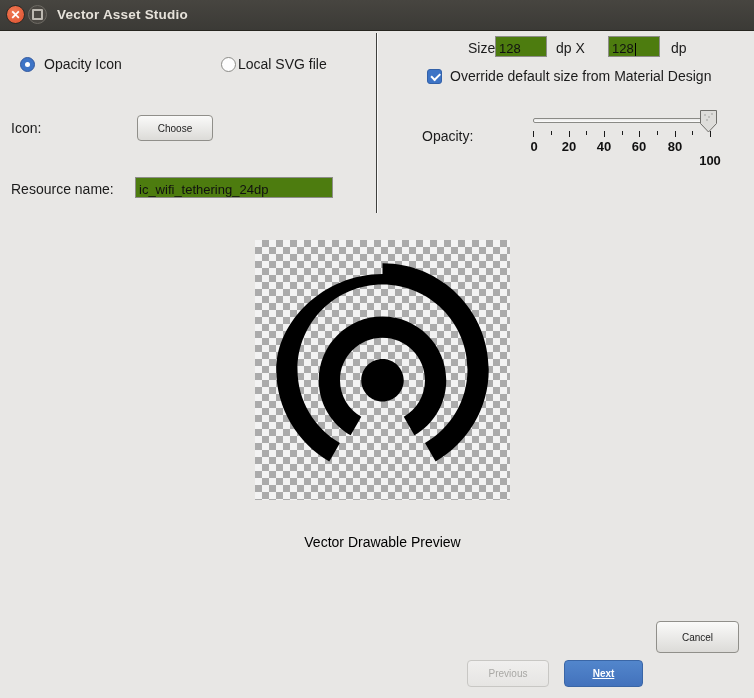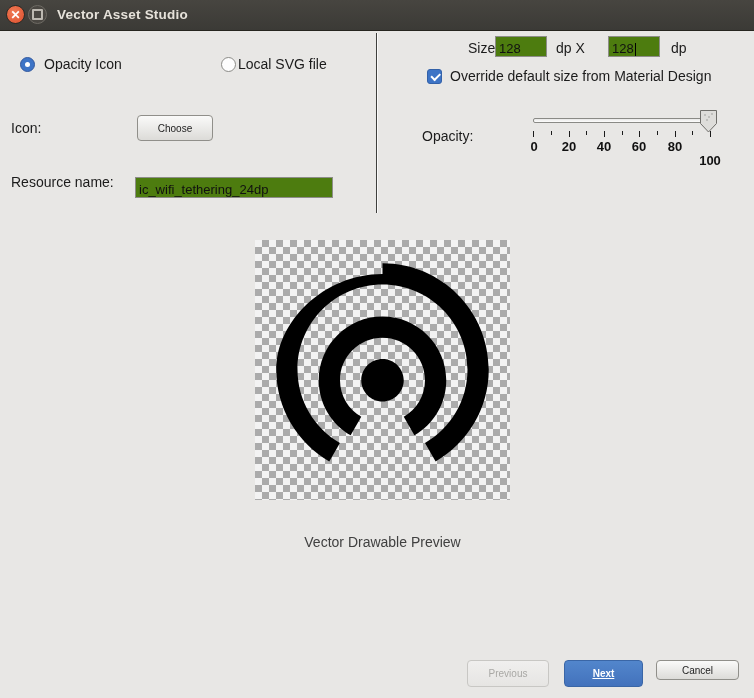--- a/index.html
+++ b/index.html
@@ -52,21 +52,21 @@
     background:linear-gradient(#E9E9E8,#FDFDFC);cursor:pointer;}
   .tick{position:absolute;width:1px;background:#1b1b1b;}
   .ticklabel{position:absolute;transform:translateX(-50%);font-size:13px;font-weight:bold;color:#111;}
 
   
   .checker{background-color:#F3F3F3;
     background-image:
       linear-gradient(45deg,#ABABAB 25%,transparent 25%,transparent 75%,#ABABAB 75%),
       linear-gradient(45deg,#ABABAB 25%,transparent 25%,transparent 75%,#ABABAB 75%);
     background-size:14px 14px;background-position:0 0,7px 7px;}
-  .caption{font-size:14px;color:#404040;text-align:center;}
+  .caption{font-size:14px;color:#000000;text-align:center;}
   .caret{width:1px;height:13px;background:#000;margin-left:1px;}
 </style>
 </head>
 <body>
 
 <div class="app">
 
   <div class="abs titlebar">
     <div class="winbtn close">
       <span>✕</span>
@@ -84,21 +84,21 @@
   <div class="abs" style="left:193px;top:56px;display:flex;align-items:center;gap:2px;padding-left:28px;">
     <span class="radio"></span>
     <span class="label">Local SVG file</span>
   </div>
 
   <div class="abs label" style="left:11px;top:120px;">Icon:</div>
   <div class="abs btn std" style="left:137px;top:115px;width:76px;height:26px;">
     <span>Choose</span>
   </div>
 
-  <div class="abs label" style="left:11px;top:174px;">Resource name:</div>
+  <div class="abs label" style="left:11px;top:181px;">Resource name:</div>
   <div class="abs field" style="left:135px;top:177px;width:198px;height:21px;">
     <span>ic_wifi_tethering_24dp</span>
   </div>
 
   <div class="abs divider" style="left:376px;top:33px;height:180px;"></div>
 
   <div class="abs label" style="left:424px;top:40px;margin-left:44px;">Size:</div>
   <div class="abs field" style="left:495px;top:36px;width:52px;height:21px;">
     <span>128</span>
   </div>
@@ -152,17 +152,17 @@
     </svg>
   </div>
   <div class="abs caption" style="left:255px;top:534px;width:255px;">Vector Drawable Preview</div>
 
   <div class="abs btn disabled" style="left:467px;top:660px;width:82px;height:27px;">
     <span>Previous</span>
   </div>
   <div class="abs btn primary" style="left:564px;top:660px;width:79px;height:27px;">
     <span>Next</span>
   </div>
-  <div class="abs btn std" style="left:656px;top:660px;width:83px;height:20px;">
+  <div class="abs btn std" style="left:656px;top:621px;width:83px;height:32px;">
     <span>Cancel</span>
   </div>
 
 </div>
 
 </body></html>

